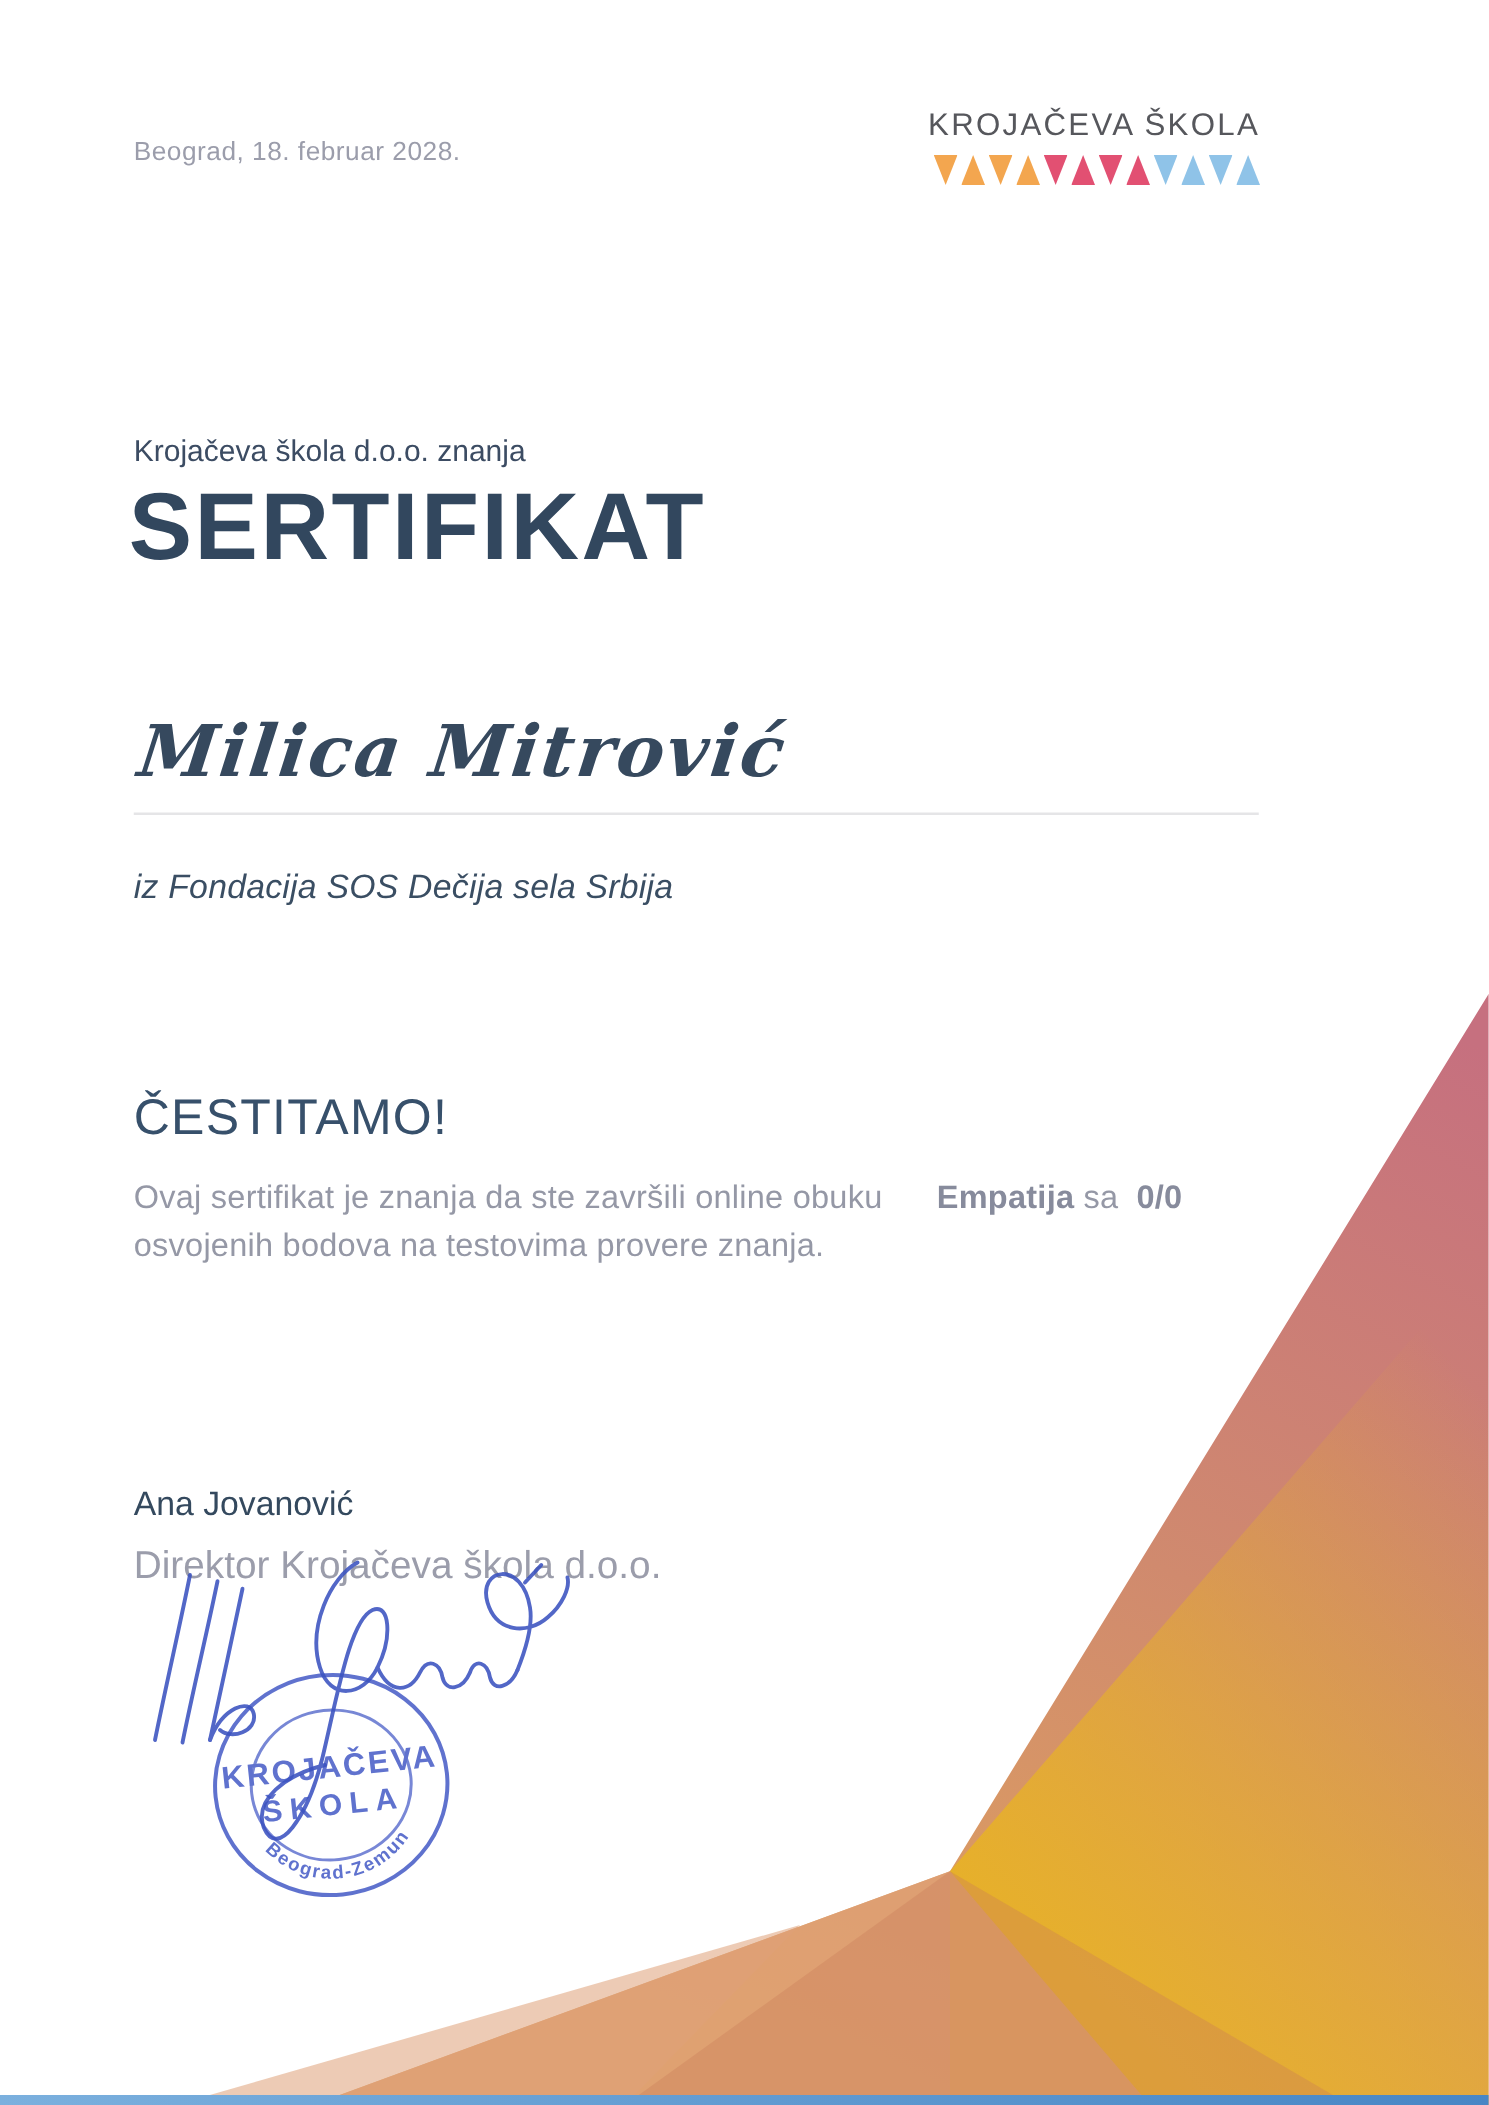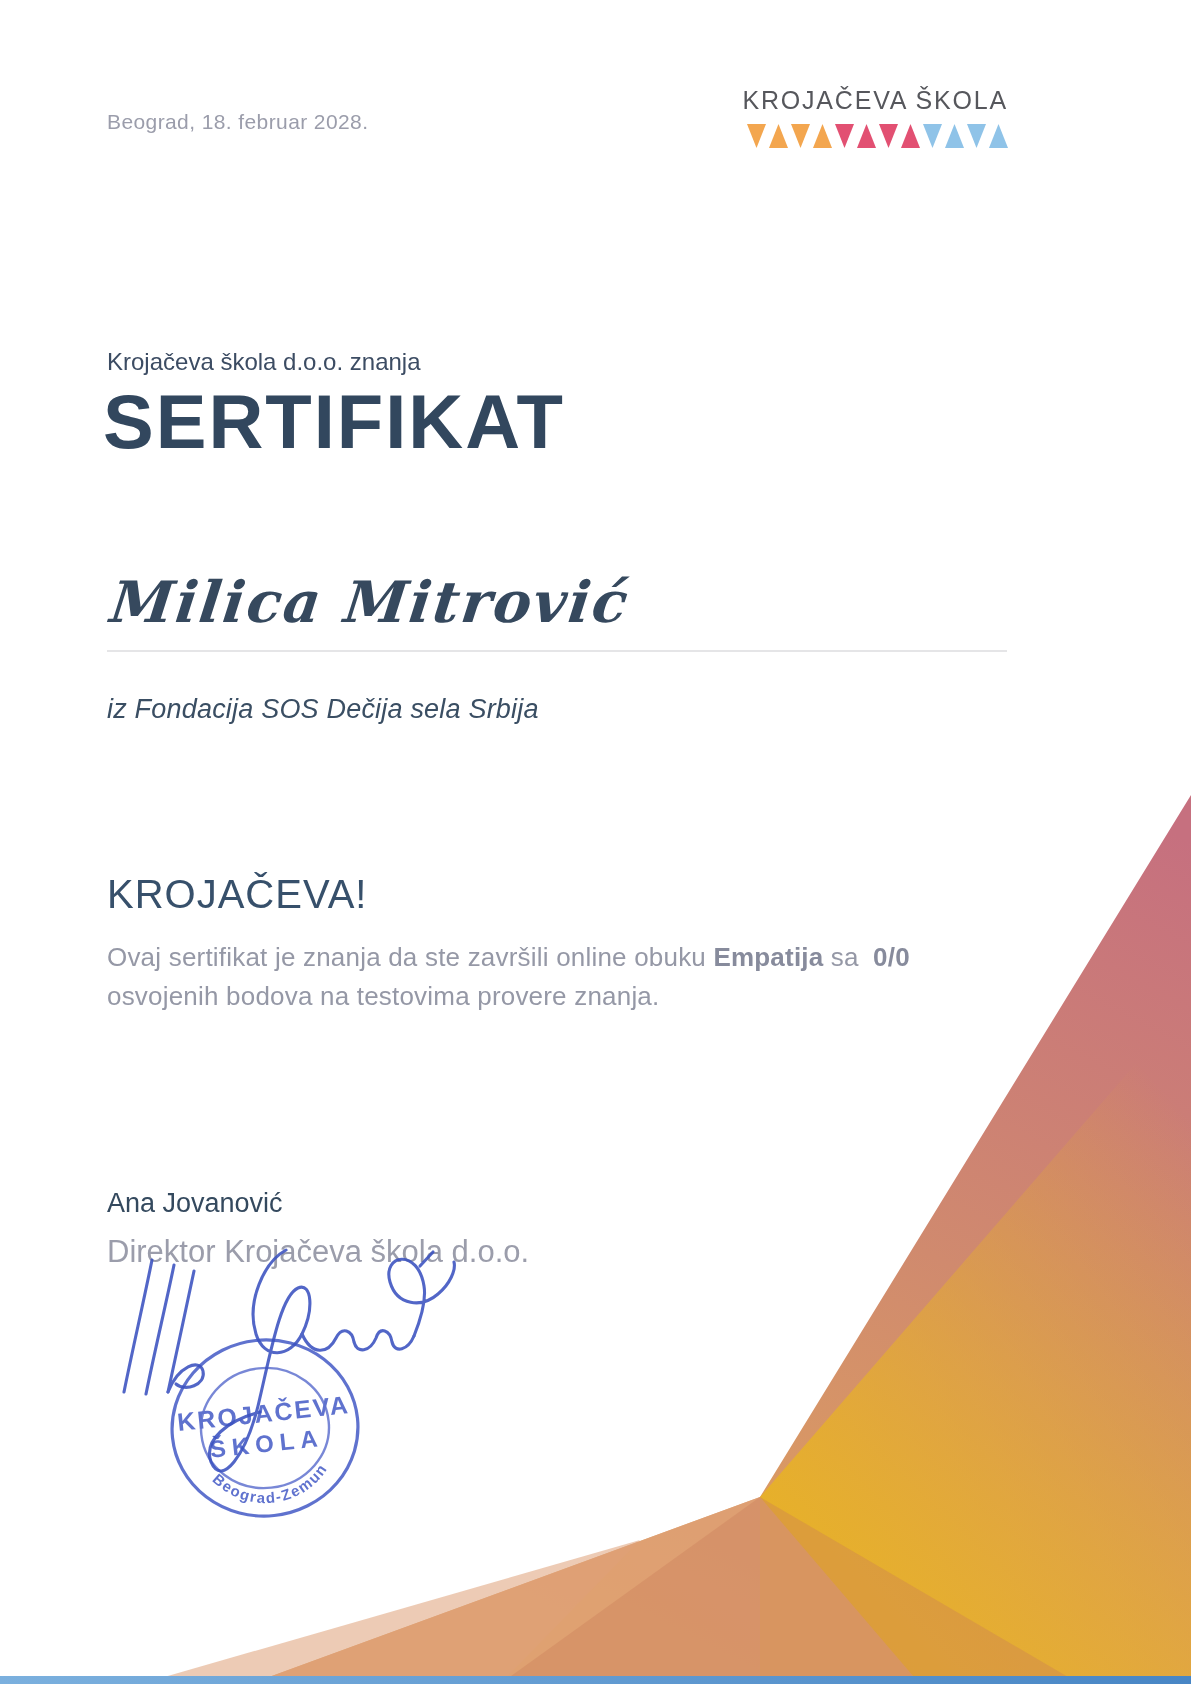--- a/index.html
+++ b/index.html
@@ -43,21 +43,21 @@
     color:#3a4e63;letter-spacing:.2px;
   }
   
   .congrats-heading{
     left:107px;top:872px;font-size:40px;color:#37506b;letter-spacing:1px;font-weight:400;
   }
   .congrats-body{
     left:107px;top:938px;width:880px;font-size:26px;line-height:39px;
     color:var(--body-gray);letter-spacing:.2px;
   }
-  .congrats-body .b{font-weight:700;color:#878b9c;}
+  .congrats-body .b{font-weight:700;color:#878b9c;margin-left:36px;}
   .congrats-body .score{margin-left:7px;}
   
   .signer-name{left:107px;top:1188px;font-size:27px;color:#34495e;}
   .signer-title{left:107px;top:1234px;font-size:31px;color:var(--text-muted);}
   svg text{font-family:"Liberation Sans",sans-serif;}
 </style>
 </head>
 <body>
 
 <svg class="abs" style="left:0;top:0;" width="1191" height="1684" viewBox="0 0 1191 1684">
@@ -105,21 +105,21 @@
     </div>
 </div>
 
 <div class="abs issuer-line">Krojačeva škola d.o.o. znanja</div>
 <div class="abs cert-title">SERTIFIKAT</div>
 
 <div class="abs recipient-name">Milica Mitrović</div>
 <div class="abs name-underline"></div>
 <div class="abs recipient-org">iz Fondacija SOS Dečija sela Srbija</div>
 
-<div class="abs congrats-heading">KROJAČEVA!</div>
+<div class="abs congrats-heading">ČESTITAMO!</div>
 <div class="abs congrats-body"><span>Ovaj sertifikat je znanja da ste završili online obuku </span><span class="b">Empatija</span><span> sa </span><span class="b score">0/0</span><span> osvojenih bodova na testovima provere znanja.</span></div>
 
 <div class="abs signer-name">Ana Jovanović</div>
 <div class="abs signer-title">Direktor Krojačeva škola d.o.o.</div>
 
 <svg class="abs" style="left:88px;top:1238px;" width="420" height="330" viewBox="0 0 420 330">
   <g transform="rotate(-6 177 190)" opacity="0.82" style="stroke:var(--stamp-blue);fill:none">
     <ellipse cx="177" cy="190" rx="93" ry="88" stroke-width="3.2"></ellipse>
     <ellipse cx="177" cy="190" rx="64" ry="60" stroke-width="2.4" opacity="0.85"></ellipse>
     <g style="fill:var(--stamp-blue);stroke:none">

